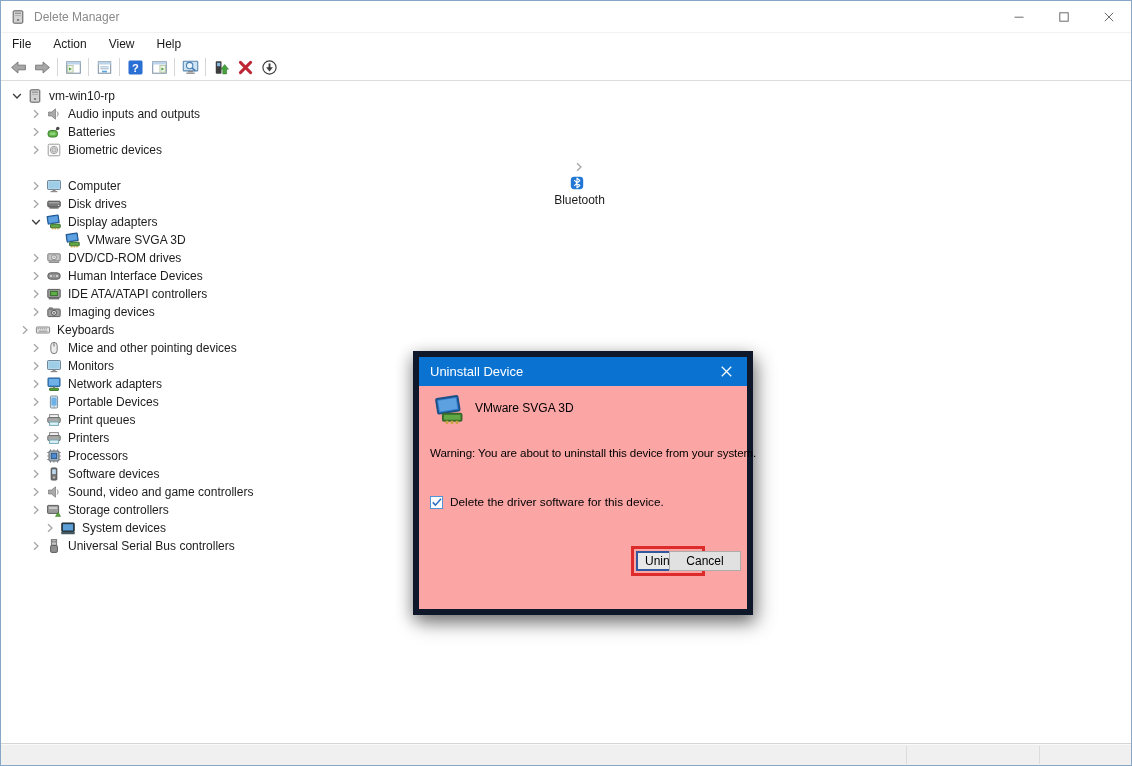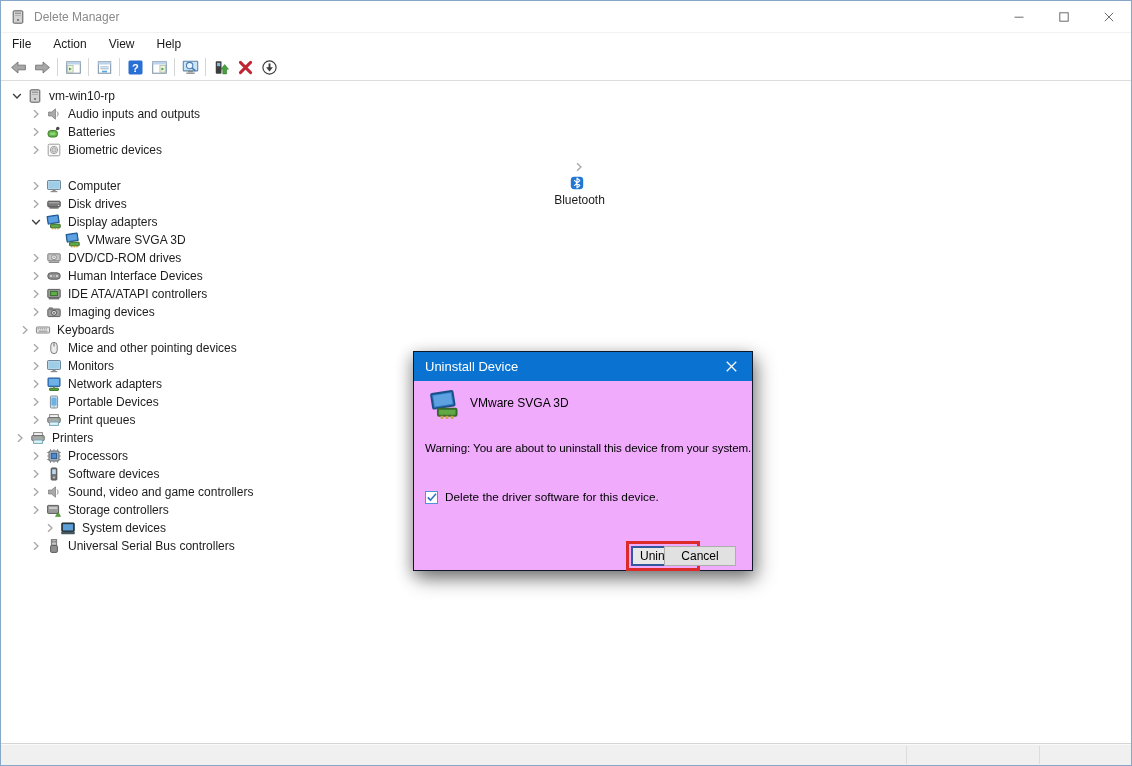--- a/index.html
+++ b/index.html
@@ -34,22 +34,22 @@
   .t-icon { width:16px; height:16px; flex:none; margin-right:6px; }
   .t-label { line-height:18px; }
 
   
   .statusbar { height:22px; flex:none; background:#f0f0f0; border-top:1px solid #d5d5d5; box-shadow:inset 0 1px 0 #fafafa; position:relative; }
   .sb-sep { position:absolute; top:2px; bottom:1px; width:1px; background:#dcdcdc; }
   .sb-sep.s1 { right:224px; }
   .sb-sep.s2 { right:91px; }
 
   
-  .dialog { position:absolute; left:412px; top:270px; width:340px; height:220px; background:#f0abfc;
-            border:1px solid #0f172a; box-shadow:4px 8px 18px rgba(0,0,0,.45), -3px 4px 14px rgba(0,0,0,.22); }
+  .dialog { position:absolute; left:412px; top:270px; width:340px; height:264px; background:#fca5a5;
+            border:6px solid #0f172a; box-shadow:4px 8px 18px rgba(0,0,0,.45), -3px 4px 14px rgba(0,0,0,.22); }
   .dlg-title { height:29px; background:#0a73d2; display:flex; align-items:center; padding-left:11px; }
   .dlg-title-text { color:#fff; font-size:13px; }
   .dlg-close { margin-left:auto; width:42px; height:29px; display:flex; align-items:center; justify-content:center; }
   .dlg-close span { width:11px; height:11px; display:block; }
   .dlg-body { position:relative; height:199px; font-size:12px; color:#000; }
   .dev-icon { position:absolute; left:15px; top:8px; width:31px; height:31px; }
   .dev-name { position:absolute; left:56px; top:15px; }
   .warning { position:absolute; left:11px; top:60px; white-space:nowrap; font-size:11.6px; letter-spacing:-0.1px; }
   .chk-row { position:absolute; left:11px; top:109px; display:flex; align-items:center; }
   .checkbox { width:13px; height:13px; background:#fff; border:1px solid #4f94d6; margin-right:7px; position:relative; flex:none; }
@@ -505,21 +505,21 @@
           <span class="t-icon">
             <svg viewBox="0 0 16 16">
               <rect x="3.6" y="2.6" width="8.8" height="3" fill="#f2f2f2" stroke="#8a8a8a"></rect>
               <rect x="1.8" y="5.6" width="12.4" height="5" rx="0.8" fill="#a9a9a9" stroke="#6a6a6a"></rect>
               <rect x="3.6" y="10" width="8.8" height="3.4" fill="#dff3f6" stroke="#74a9b8"></rect>
               <circle cx="12.4" cy="7" r="0.6" fill="#5fae47"></circle>
             </svg>
           </span>
           <span class="t-label">Print queues</span>
         </div>
-        <div class="tree-row" style="padding-left: 11px;">
+        <div class="tree-row" style="padding-left: 27px;">
           <span class="chevron">
             <svg viewBox="0 0 16 16">
               <path d="M6 4.2l4 3.8-4 3.8" fill="none" stroke="#a6a6a6" stroke-width="1.3"></path>
             </svg>
           </span>
           <span class="t-icon">
             <svg viewBox="0 0 16 16">
               <rect x="3.6" y="2.6" width="8.8" height="3" fill="#f2f2f2" stroke="#8a8a8a"></rect>
               <rect x="1.8" y="5.6" width="12.4" height="5" rx="0.8" fill="#a9a9a9" stroke="#6a6a6a"></rect>
               <rect x="3.6" y="10" width="8.8" height="3.4" fill="#dff3f6" stroke="#74a9b8"></rect>

